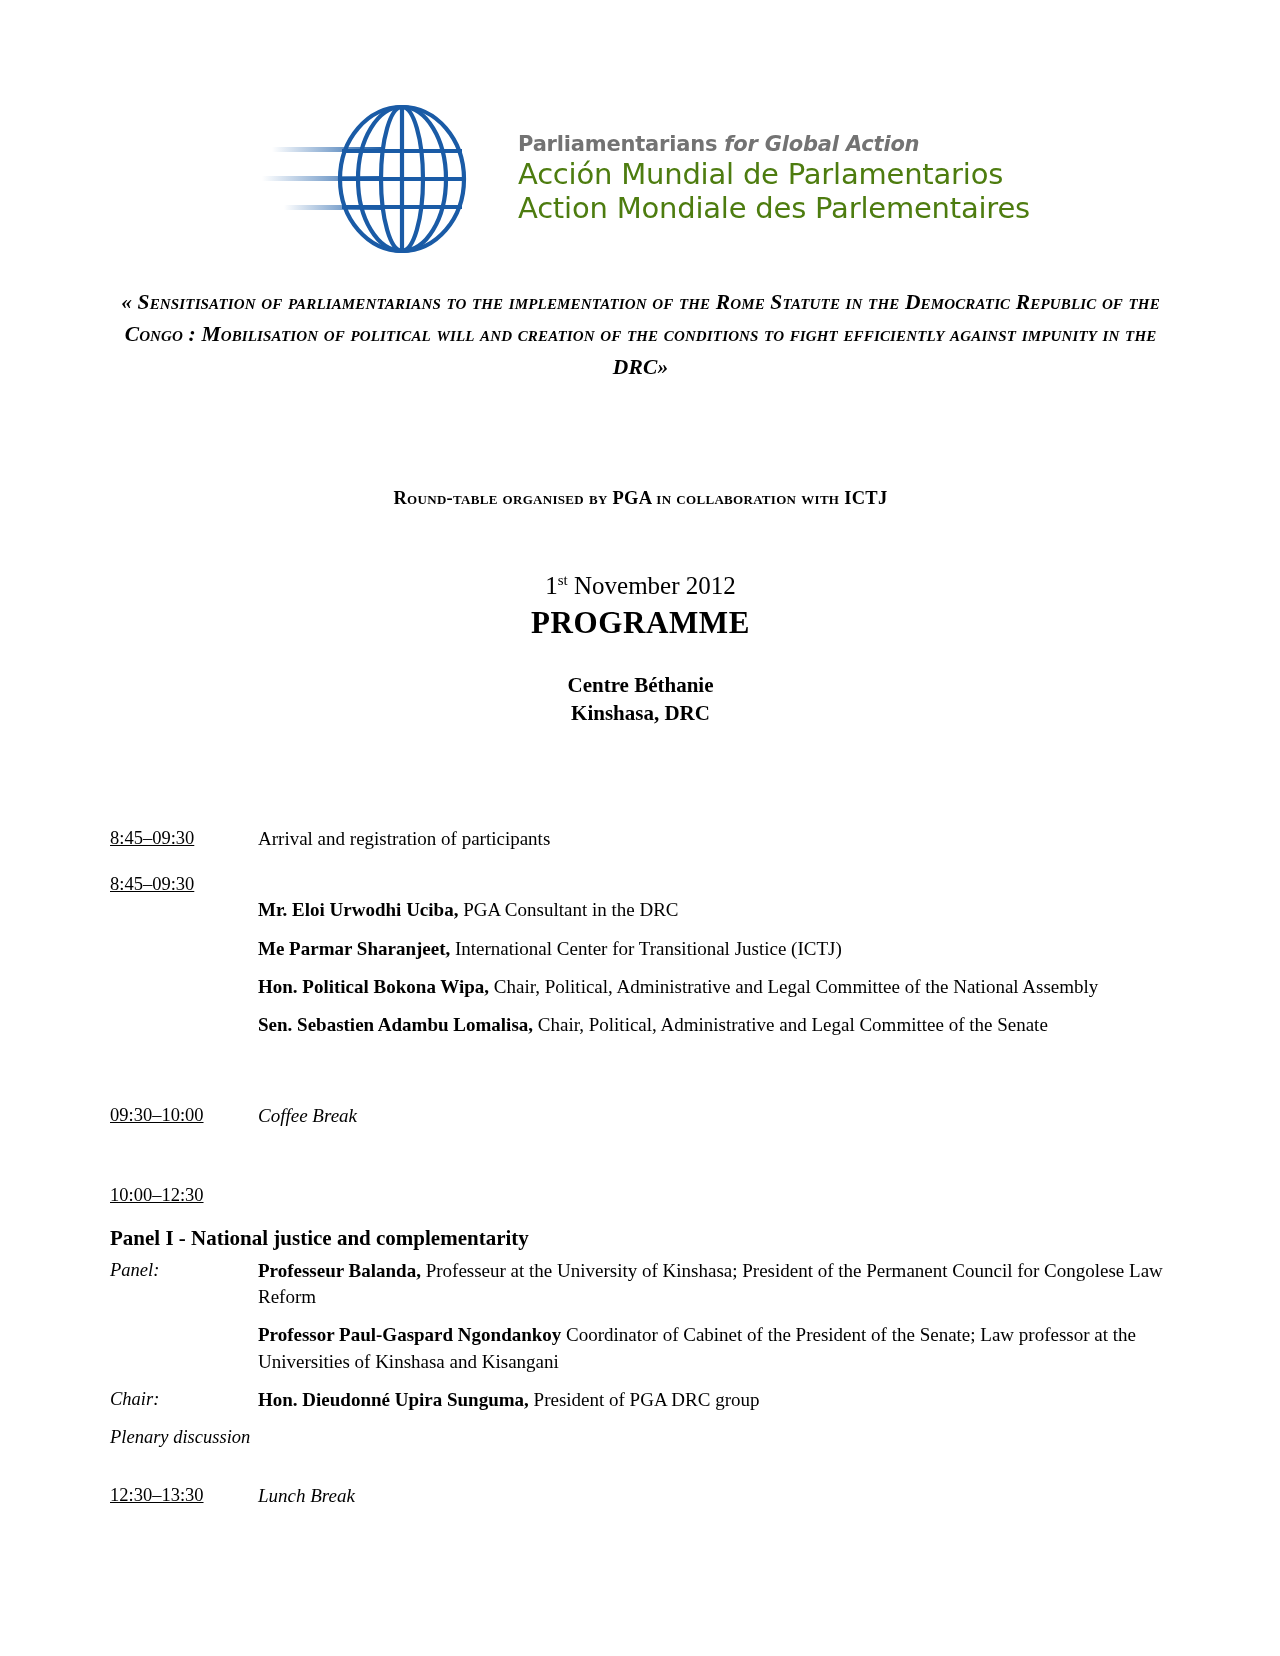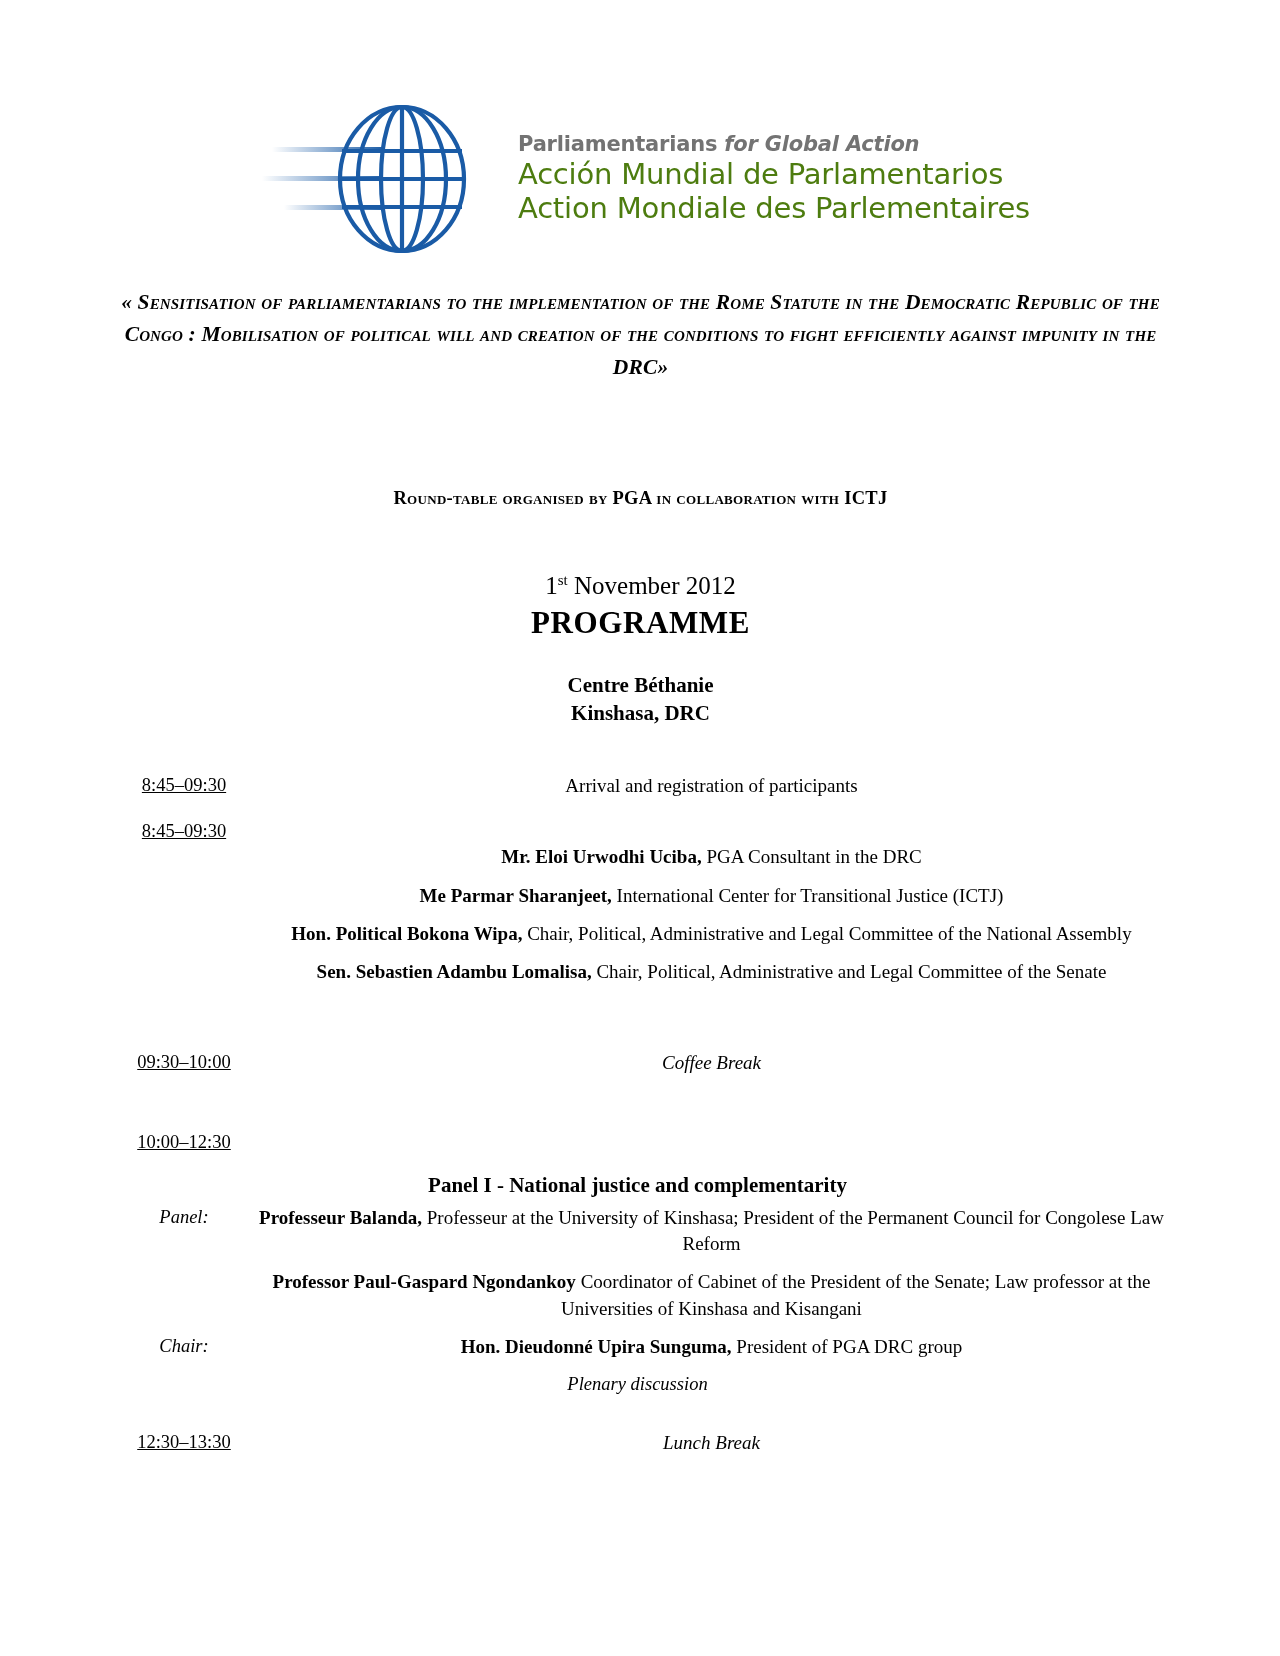--- a/index.html
+++ b/index.html
@@ -124,24 +124,23 @@
     text-align: center;
     font-size: 21px;
     font-weight: bold;
     line-height: 1.32;
   }
 
   
   .schedule {
     position: absolute;
     left: 110px;
-    top: 772px;
+    top: 825px;
     width: 1055px;
     font-size: 19px;
-    text-align: center;
   }
   .row {
     display: flex;
     align-items: flex-start;
   }
   .time {
     flex: 0 0 148px;
     text-decoration: underline;
     font-size: 18.5px;
     white-space: nowrap;

